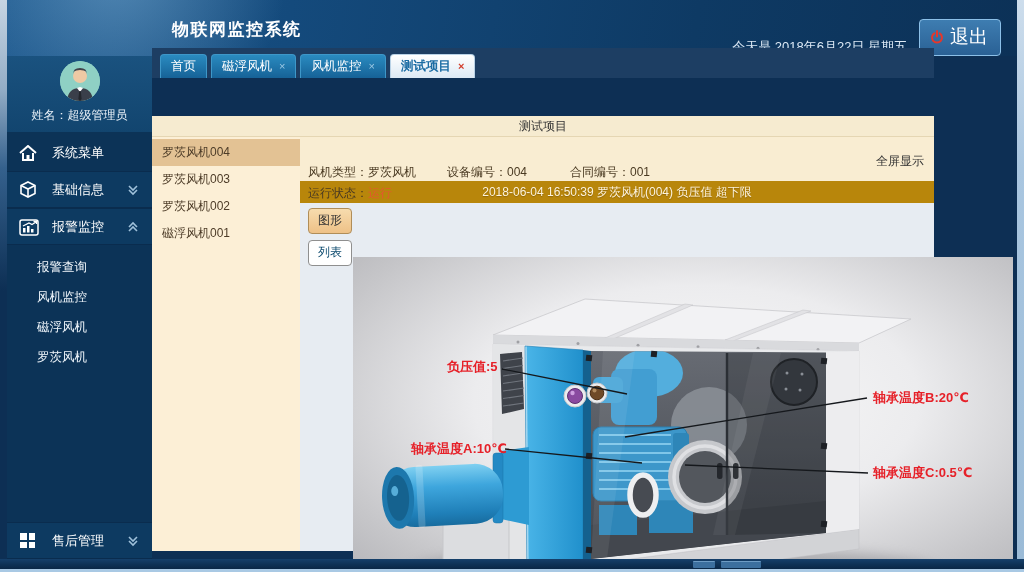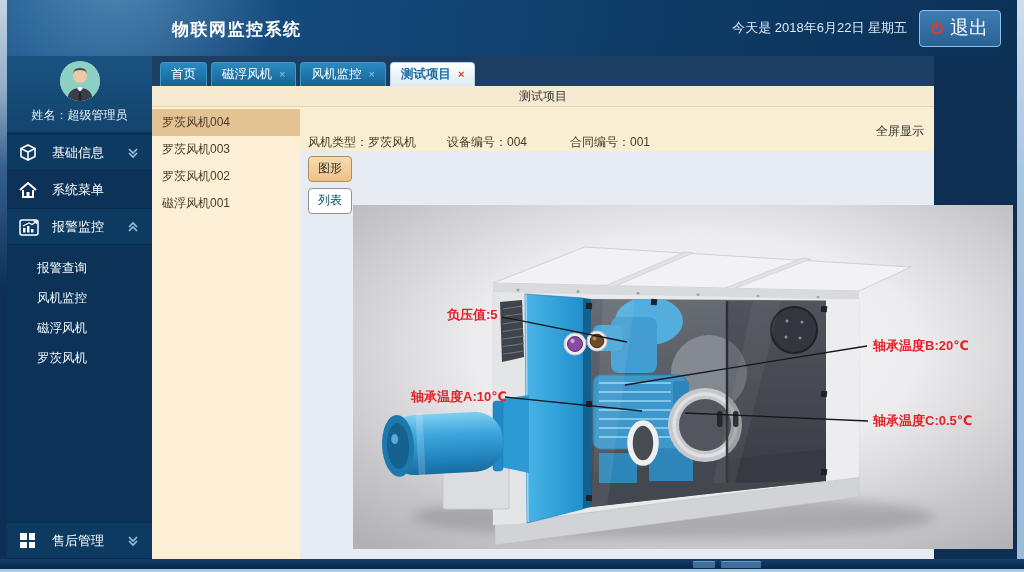--- a/index.html
+++ b/index.html
@@ -11,42 +11,42 @@
   .frame-left { position:absolute; left:0; top:0; width:7px; height:559px;
     background:linear-gradient(180deg,#c6d5e3 0%,#93adc6 16%,#35618d 30%,#0d2f54 52%,#0d2f54 100%); }
   .frame-right { position:absolute; right:0; top:0; width:7px; height:559px;
     background:linear-gradient(180deg,#cdddec,#a9c6e0 30%,#9bbbd7); }
 
   
   .topbar { position:absolute; left:7px; top:0; width:1010px; height:56px;
     background:radial-gradient(circle at 110px -30px, rgba(150,200,235,.45), rgba(150,200,235,0) 170px),
                linear-gradient(100deg,#1c578c 0%,#144a7c 28%,#0e3a64 68%,#0c3157 100%); }
   .app-title { position:absolute; left:165px; top:18px; font-size:17px; font-weight:bold; color:#ffffff; letter-spacing:1.5px; }
-  .topbar-right { position:absolute; right:16px; top:0; height:56px; display:flex; align-items:center; gap:12px; }
+  .topbar-right { position:absolute; right:16px; top:0; height:56px; display:flex; align-items:flex-end; gap:12px; }
   .date-text { color:#dde9f5; font-size:13px; }
   .logout-btn { display:flex; align-items:center; gap:6px; padding:4px 12px 5px 10px;
     background:linear-gradient(#3e7db1,#2a6195); border:1px solid #8cc0e8; border-radius:4px;
     color:#fff; font-size:19px; cursor:pointer; }
 
   
   .sidebar { position:absolute; left:7px; top:56px; width:145px; height:503px; background:#0c3357; display:flex; flex-direction:column; }
   .profile { height:76px; background:linear-gradient(180deg,#1a527f,#12456f); text-align:center; padding-top:5px; flex:0 0 auto; }
   .avatar { width:40px; height:40px; border-radius:50%; background:#8fd0c4; margin:0 auto; overflow:hidden; }
   .profile-name { margin-top:6px; color:#eaf2f9; font-size:12px; }
   .menu { flex:1; display:flex; flex-direction:column; background:#0c3357; padding-top:2px; }
   .menu-item { height:37px; display:flex; align-items:center; padding:0 12px; color:#fff; font-size:13px; cursor:pointer; flex:0 0 auto; }
   .menu-item .mi-icon { width:22px; margin-right:11px; display:flex; align-items:center; }
   .menu-item.section { background:#0d3a61; border-top:1px solid #0a2c4e; border-bottom:1px solid #0a2c4e; }
   .menu-item .chev { margin-left:auto; display:flex; }
   .submenu { padding-top:8px; }
-  .submenu-item { height:30px; line-height:30px; padding-left:30px; color:#f1f7fc; font-size:12.5px; cursor:pointer; }
+  .submenu-item { height:30px; line-height:30px; padding-left:30px; color:#f1f7fc; font-size:12.5px; cursor:pointer;font-family:Liberation Mono, monospace; }
   .sb-spacer { flex:1 1 auto; }
 
   
-  .content { position:absolute; left:152px; top:56px; width:782px; height:503px; display:flex; flex-direction:column; }
+  .content { position:absolute; left:152px; top:48px; width:782px; height:503px; display:flex; flex-direction:column;gap:38px; }
   .tabstrip { height:30px; background:#1d3e63; display:flex; align-items:flex-end; padding-left:8px; gap:4px; flex:0 0 auto; }
   .tab { height:24px; display:flex; align-items:center; gap:7px; padding:0 10px;
     background:linear-gradient(#2a8bc0,#166297); border:1px solid #3e97c8; border-bottom:none;
     border-radius:4px 4px 0 0; color:#fff; font-size:12.5px; cursor:pointer; white-space:nowrap; }
   .tab .tab-close { font-size:11px; line-height:1; color:#9cc9e4; cursor:pointer; }
   .tab.active { background:linear-gradient(#ffffff,#dce9f4); border:1px solid #b9d2e6; border-bottom:none; color:#1b6ca3; font-weight:bold; }
   .tab.active .tab-close { color:#d23c2a; }
 
   .panel { flex:1; display:flex; flex-direction:column; background:#f9edd2; min-height:0; }
   .panel-title { height:21px; line-height:21px; text-align:center; font-size:12px; color:#333; background:#f6ebd0; border-bottom:1px solid #e5d6b3; flex:0 0 auto; }
@@ -121,45 +121,45 @@
           <path d="M7 40 Q8 27 20 27 Q32 27 33 40 Z" fill="#3a3f4a"></path>
           <path d="M17 27 L20 31 L23 27 L20 26 Z" fill="#ffffff"></path>
           <path d="M19.2 30 L20.8 30 L21.6 38 L20 40 L18.4 38 Z" fill="#23262c"></path>
         </svg>
       </div>
       <div class="profile-name">姓名：超级管理员</div>
     </div>
 
     <div class="menu">
 
-      <div class="menu-item section">
-        <span class="mi-icon">
-          <svg width="18" height="17" viewBox="0 0 18 17">
-            <path d="M9 1 L16 4.5 L16 12.5 L9 16 L2 12.5 L2 4.5 Z" fill="none" stroke="#fff" stroke-width="1.6"></path>
-            <path d="M2 4.5 L9 8 L16 4.5 M9 8 L9 16" fill="none" stroke="#fff" stroke-width="1.6"></path>
-          </svg>
-        </span>
-        <span>基础信息</span>
-        <span class="chev">
-          <svg width="14" height="14" viewBox="0 0 14 14">
-            <path d="M3 3 L7 7 L11 3" fill="none" stroke="#9fc0da" stroke-width="1.6"></path>
-            <path d="M3 7 L7 11 L11 7" fill="none" stroke="#9fc0da" stroke-width="1.6"></path>
-          </svg>
-        </span>
-      </div>
-
       <div class="menu-item">
         <span class="mi-icon">
           <svg width="18" height="16" viewBox="0 0 18 16">
             <path d="M1 8 L9 1 L17 8" fill="none" stroke="#fff" stroke-width="2"></path>
             <path d="M4 8 L4 15 L14 15 L14 8" fill="none" stroke="#fff" stroke-width="2"></path>
             <rect x="7.5" y="10" width="3" height="5" fill="#fff"></rect>
           </svg>
         </span>
         <span>系统菜单</span>
+      </div>
+
+      <div class="menu-item section">
+        <span class="mi-icon">
+          <svg width="18" height="17" viewBox="0 0 18 17">
+            <path d="M9 1 L16 4.5 L16 12.5 L9 16 L2 12.5 L2 4.5 Z" fill="none" stroke="#fff" stroke-width="1.6"></path>
+            <path d="M2 4.5 L9 8 L16 4.5 M9 8 L9 16" fill="none" stroke="#fff" stroke-width="1.6"></path>
+          </svg>
+        </span>
+        <span>基础信息</span>
+        <span class="chev">
+          <svg width="14" height="14" viewBox="0 0 14 14">
+            <path d="M3 3 L7 7 L11 3" fill="none" stroke="#9fc0da" stroke-width="1.6"></path>
+            <path d="M3 7 L7 11 L11 7" fill="none" stroke="#9fc0da" stroke-width="1.6"></path>
+          </svg>
+        </span>
       </div>
 
       <div class="menu-item section">
         <span class="mi-icon">
           <svg width="20" height="18" viewBox="0 0 20 18">
             <rect x="1" y="2" width="18" height="15" rx="2" fill="none" stroke="#fff" stroke-width="1.5"></rect>
             <rect x="4" y="10" width="2.5" height="4.5" fill="#fff"></rect>
             <rect x="8" y="8" width="2.5" height="6.5" fill="#fff"></rect>
             <rect x="12" y="11" width="2.5" height="3.5" fill="#fff"></rect>
             <path d="M4 8 L10 5 L13 6.5 L17 4" fill="none" stroke="#fff" stroke-width="1.3"></path>
@@ -241,20 +241,21 @@
           <div class="info-rows">
             <div class="run-state">
               <span>运行状态：</span><span class="red">运行</span>
             </div>
             <span class="fullscreen-link">全屏显示</span>
             <span class="row2-a">风机类型：罗茨风机</span>
             <span class="row2-b">设备编号：004</span>
             <span class="row2-c">合同编号：001</span>
           </div>
 
+          <div class="alarm-bar">2018-06-04 16:50:39 罗茨风机(004) 负压值 超下限</div>
 
           <div class="work-area">
             <div class="toolbar">
               <button class="btn-graph">图形</button>
               <button class="btn-list">列表</button>
             </div>
 
             <div class="machine-box">
               <svg width="660" height="344" viewBox="0 0 660 344">
                 <defs>

